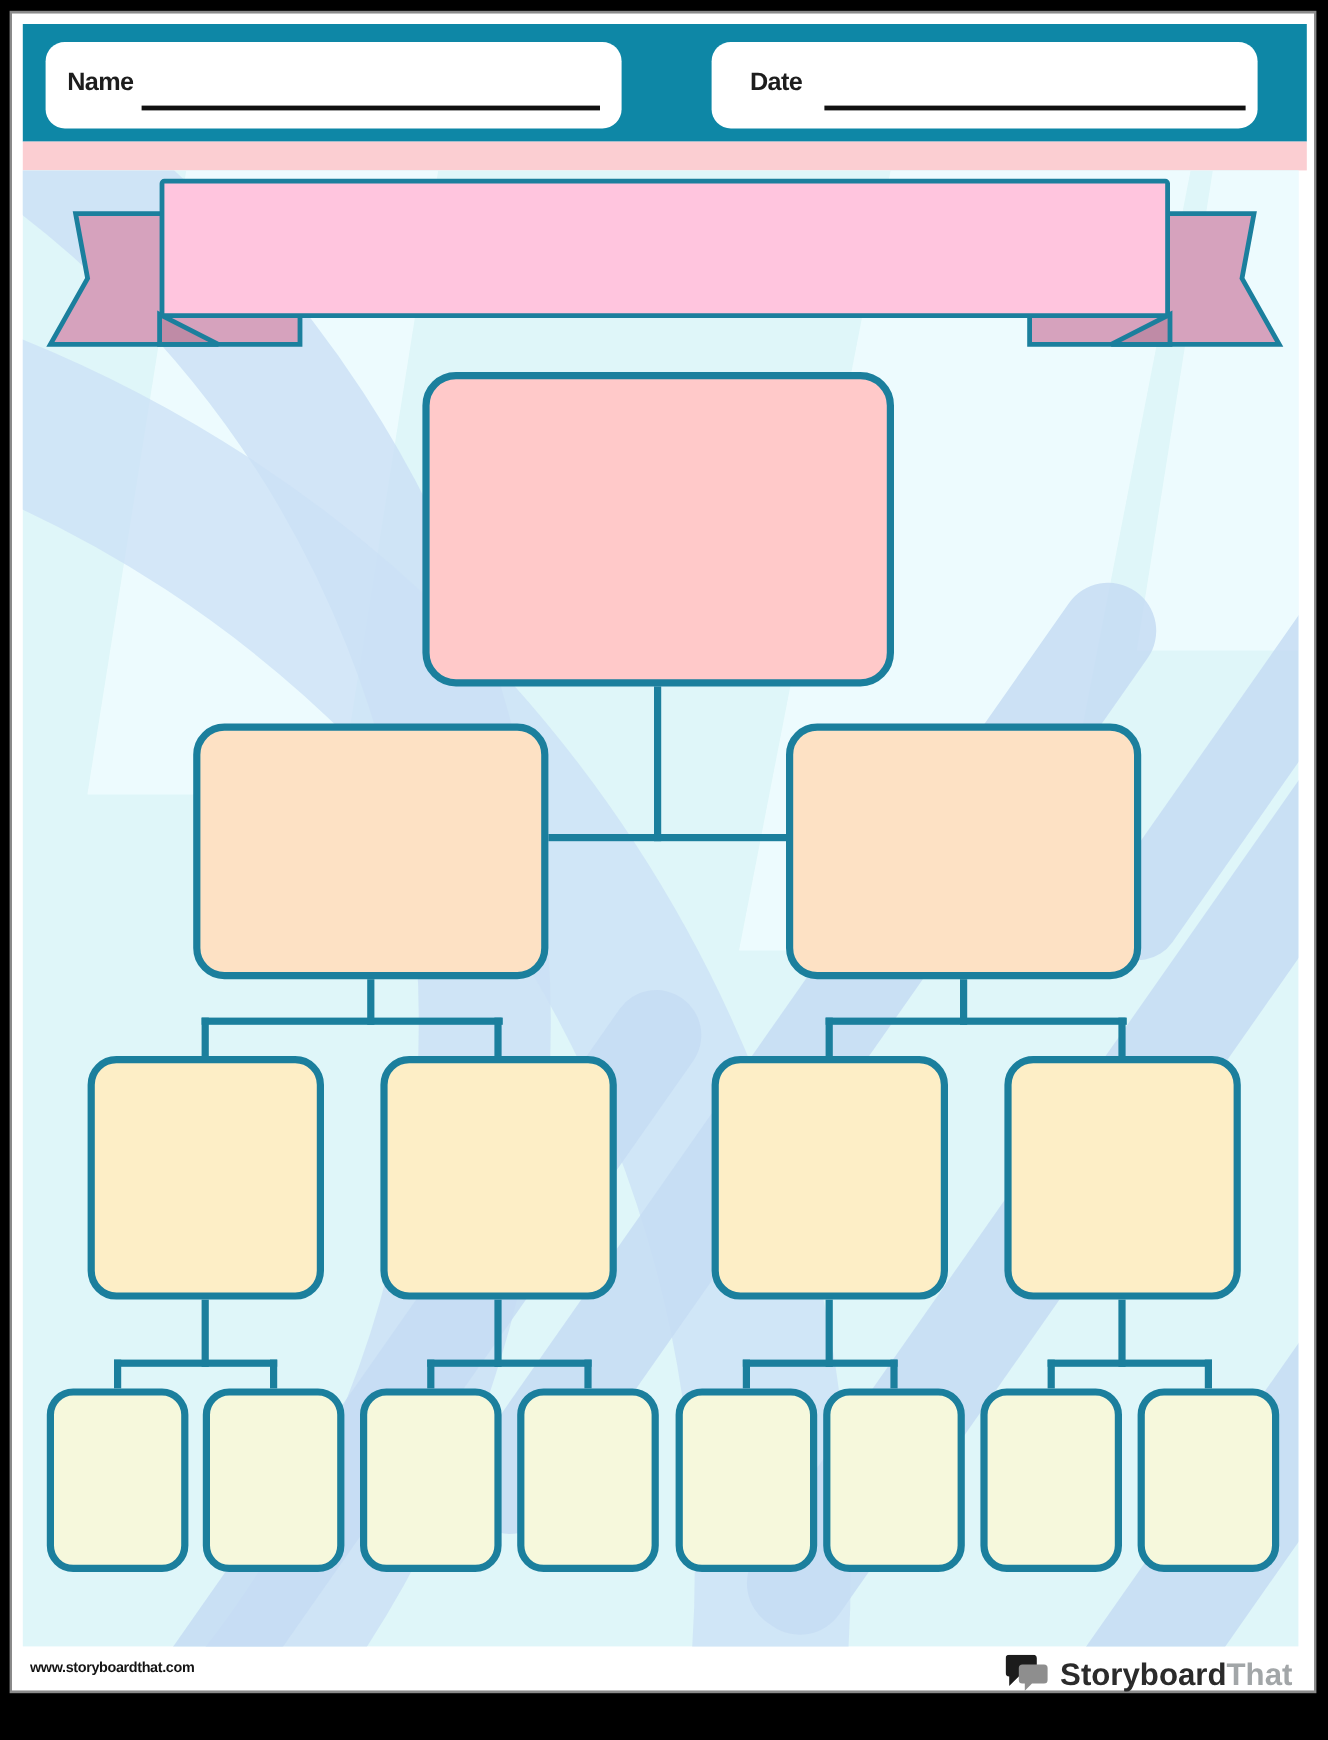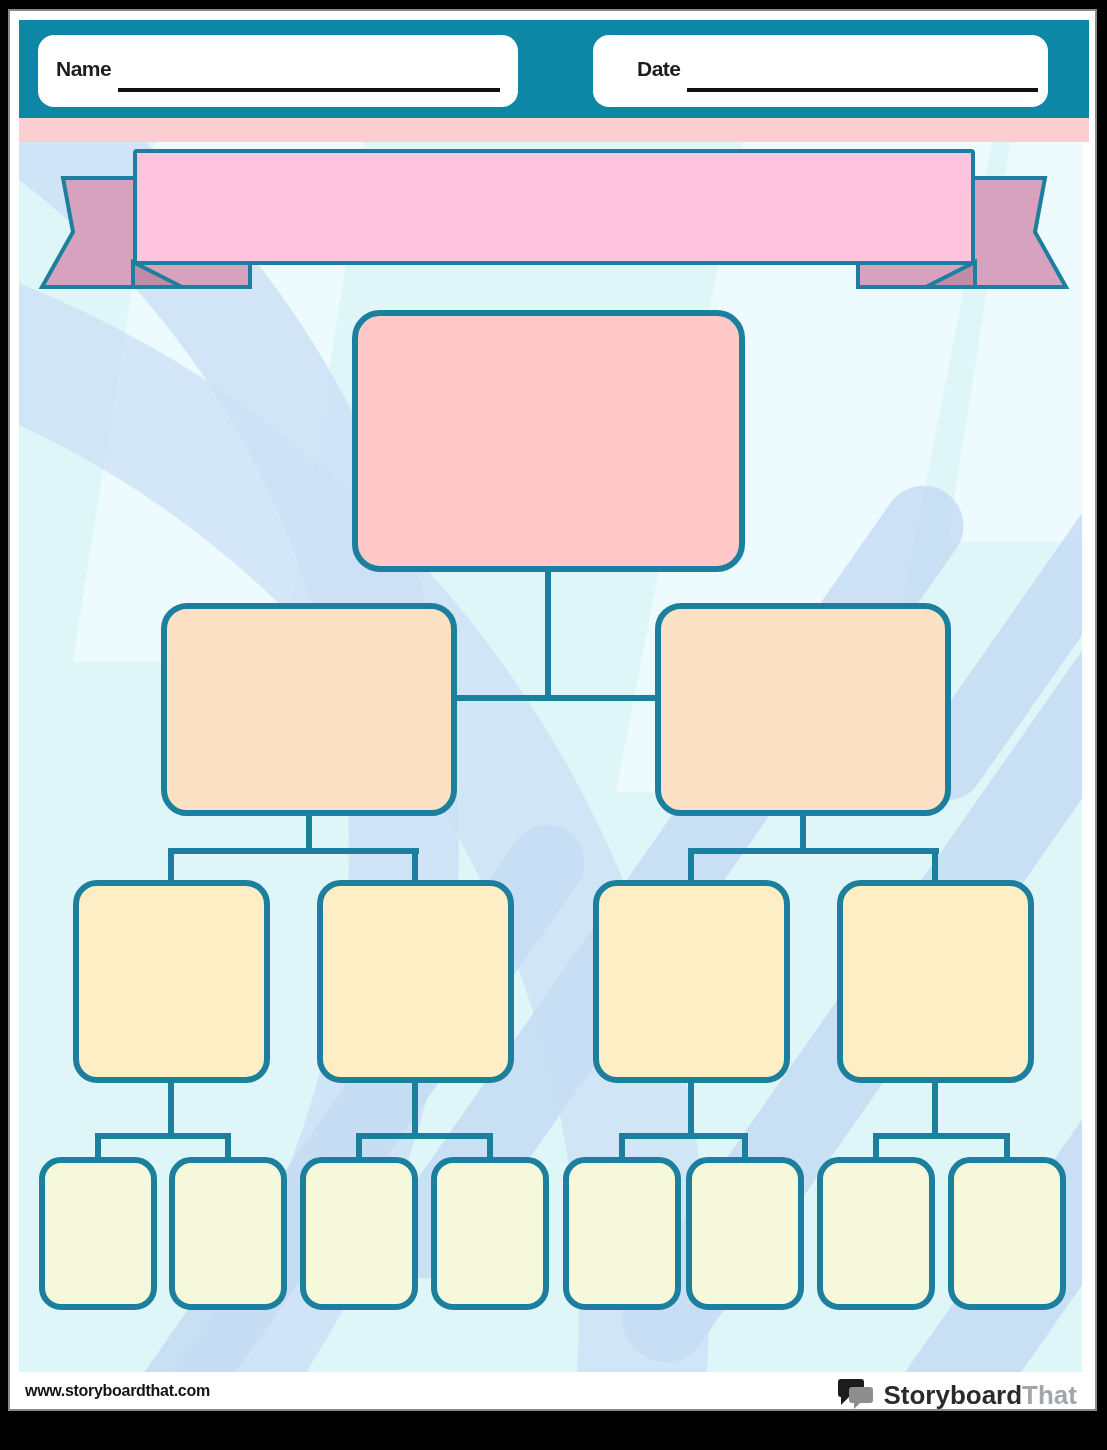--- a/index.html
+++ b/index.html
@@ -13,21 +13,21 @@
   }
   
   .header-band{position:absolute;left:9px;top:9px;width:1070px;height:98px;background:#0e87a6;}
   .field-box{position:absolute;top:15px;height:72px;background:#fff;border-radius:16px;}
   .field-box.name{left:19px;width:480px;}
   .field-box.date{left:574px;width:455px;}
   .field-label{
     position:absolute;left:18px;top:22px;font-size:21px;font-weight:bold;color:#1d1d1d;
     letter-spacing:-0.5px;
   }
-  .field-box.date .field-label{left:44px;}
+  .field-box.date .field-label{left:32px;}
   .write-line{position:absolute;height:4px;background:#111;bottom:15px;}
   .field-box.name .write-line{left:80px;right:18px;}
   .field-box.date .write-line{left:94px;right:10px;}
   .pink-strip{position:absolute;left:9px;top:107px;width:1070px;height:24px;background:#fbced2;}
   
   .content{
     position:absolute;left:9px;top:131px;width:1063px;height:1230px;
     background:#dff6f9;overflow:hidden;
   }
   .swoosh{position:absolute;border-radius:50%;}
@@ -57,21 +57,21 @@
   .l2.a{left:151px;} .l2.b{left:645px;}
   .l3{top:869px;width:197px;height:203px;background:#fdeec6;border-radius:24px;}
   .l3.a{left:63px;} .l3.b{left:307px;} .l3.c{left:583px;} .l3.d{left:827px;}
   .l4{top:1146px;width:118px;height:153px;background:#f6f8dc;border-radius:22px;}
   .l4.n1{left:29px;}.l4.n2{left:159px;}.l4.n3{left:290px;}.l4.n4{left:421px;}
   .l4.n5{left:553px;}.l4.n6{left:676px;}.l4.n7{left:807px;}.l4.n8{left:938px;}
   
   .conn{position:absolute;background:#1b7f9d;}
   
   .footer-url{
-    position:absolute;left:15px;top:1371px;font-size:16px;font-weight:bold;color:#141414;
+    position:absolute;left:15px;top:1371px;font-size:12px;font-weight:bold;color:#141414;
     letter-spacing:-0.3px;
   }
   .brand{position:absolute;right:18px;top:1368px;display:flex;align-items:center;gap:7px;}
   .brand-text{font-size:26px;font-weight:600;letter-spacing:0;}
   .brand-text .p1{color:#2b2b2b;}
   .brand-text .p2{color:#a2a6a8;}
 </style>
 </head>
 <body>
 

